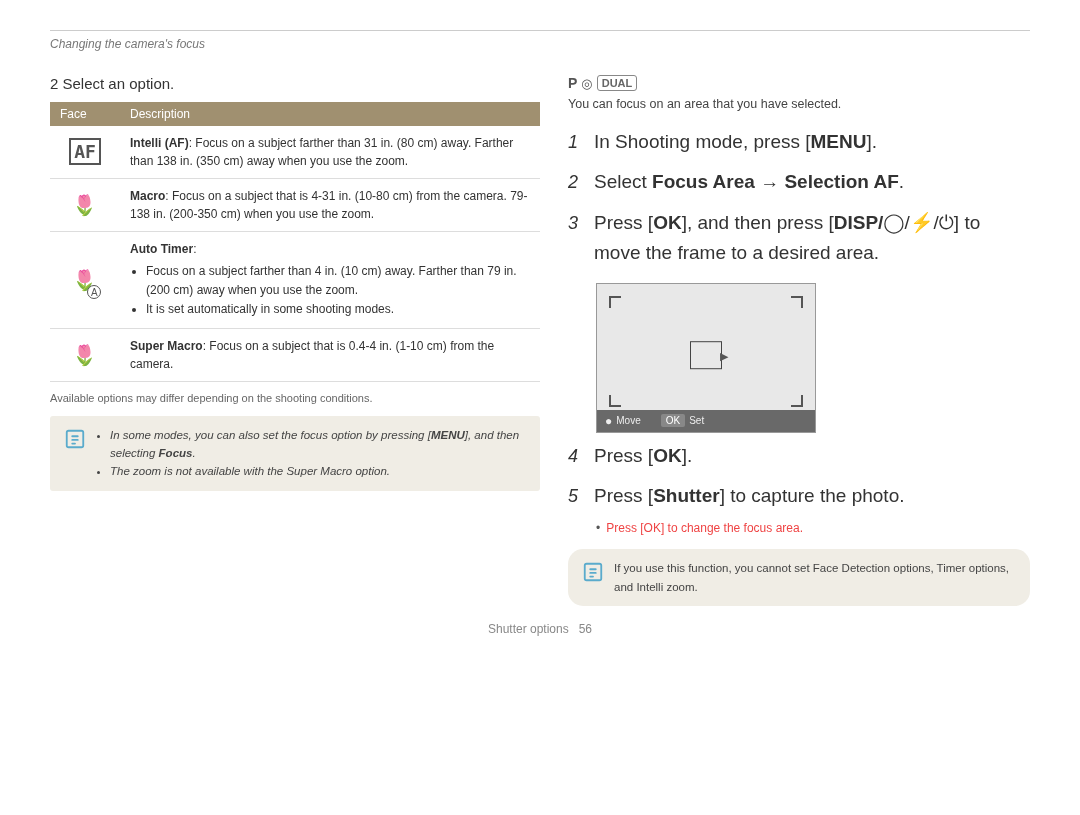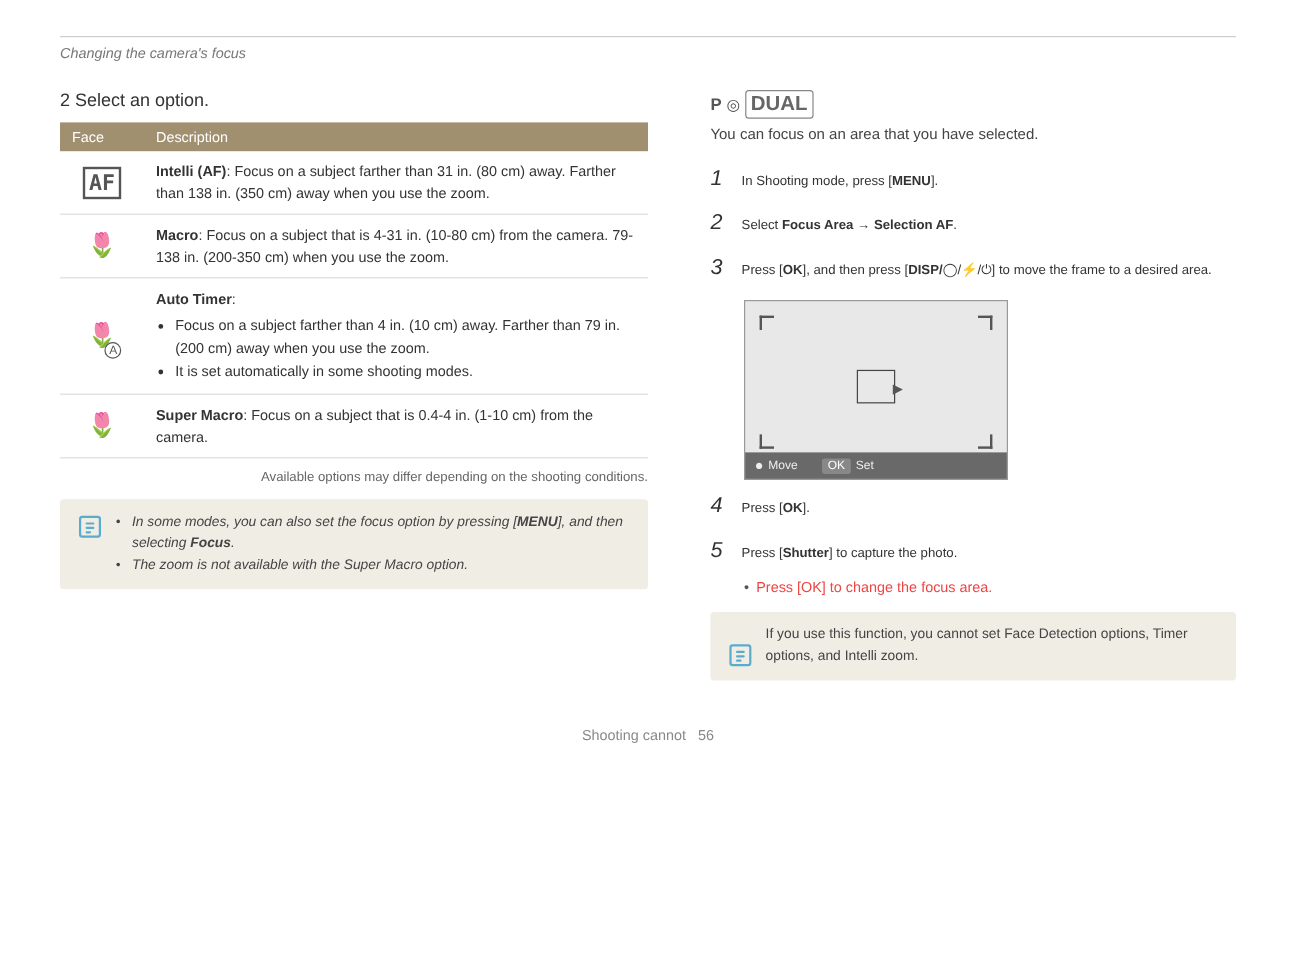--- a/index.html
+++ b/index.html
@@ -32,21 +32,21 @@
     .page-header {
       font-size: 12px;
       color: #777;
       margin-bottom: 24px;
       font-style: italic;
     }
 
     .two-col {
       display: flex;
       flex: 1;
-      gap: 52px;
+      gap: 28px;
     }
 
     
     .left-col {
       width: 490px;
       flex-shrink: 0;
     }
 
     .section-heading {
       font-size: 15px;
@@ -95,21 +95,20 @@
 
     .bold-label {
       font-weight: bold;
     }
 
     .avail-note {
       font-size: 11px;
       color: #666;
       margin-top: 8px;
       margin-bottom: 12px;
-      text-align: right;
     }
 
     .note-box {
       background: #f0ede5;
       border-radius: 3px;
       padding: 10px 14px;
       display: flex;
       gap: 10px;
       align-items: flex-start;
     }
@@ -157,21 +156,21 @@
 
     .p-badge {
       font-weight: bold;
       color: #555;
       font-size: 14px;
     }
 
     .dual-badge {
       border: 1px solid #888;
       border-radius: 3px;
-      font-size: 17px;
+      font-size: 11px;
       color: #666;
       padding: 1px 4px;
       font-weight: bold;
       text-align: center;
     }
 
     .section-desc {
       font-size: 12.5px;
       color: #444;
       margin-bottom: 16px;
@@ -189,21 +188,21 @@
 
     .step-num {
       font-style: italic;
       font-size: 18px;
       color: #333;
       min-width: 18px;
       flex-shrink: 0;
     }
 
     .step-text {
-      font-size: 11px;
+      font-size: 19px;
       line-height: 1.6;
     }
 
     .step-text strong {
       font-weight: bold;
     }
 
     .viewfinder-box {
       width: 220px;
       height: 150px;
@@ -286,25 +285,25 @@
       gap: 6px;
     }
 
     .sub-bullet::before {
       content: '•';
       color: #555;
     }
 
     .right-note-box {
       background: #f0ede5;
-      border-radius: 3px;
+      border-radius: 15px;
       padding: 10px 14px;
       display: flex;
       gap: 10px;
-      align-items: flex-end;
+      align-items: flex-start;
       margin-top: 14px;
     }
 
     .right-note-text {
       font-size: 11.5px;
       color: #444;
       line-height: 1.6;
     }
 
     .page-footer {
@@ -464,15 +463,15 @@
           <line x1="9" y1="13" x2="15" y2="13"></line>
           <line x1="9" y1="17" x2="12" y2="17"></line>
         </svg>
         <div class="right-note-text">If you use this function, you cannot set Face Detection options, Timer options, and Intelli zoom.</div>
       </div>
     </div>
 
   </div>
 
   <div class="page-footer">
-    <span>Shooting cannot</span>&nbsp;&nbsp;&nbsp;<span>56</span>
+    <span>Shutter options</span>&nbsp;&nbsp;&nbsp;<span>56</span>
   </div>
 </div>
 
 </body></html>

